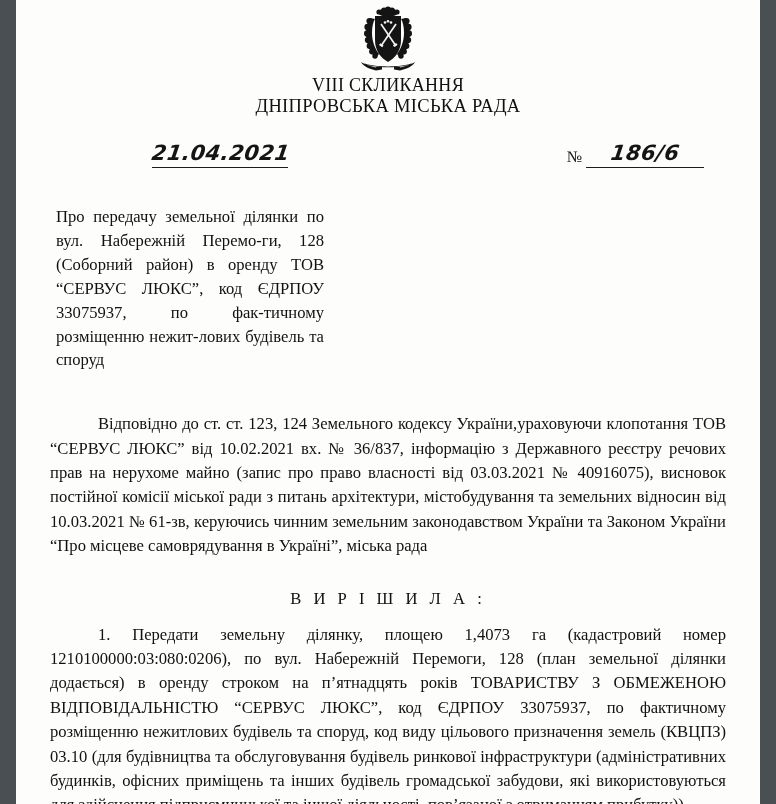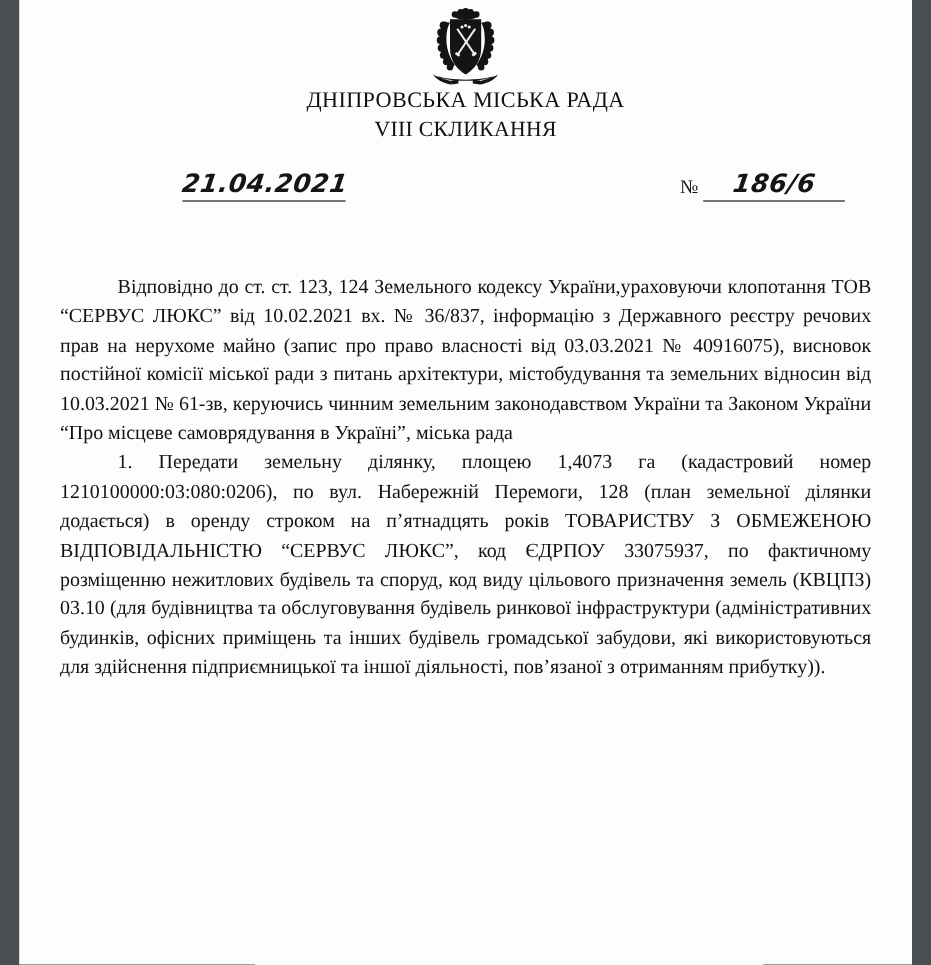--- a/index.html
+++ b/index.html
@@ -202,35 +202,37 @@
           <rect x="38.2" y="38" width="4" height="2.2" transform="rotate(-35 40 39)"></rect>
         </g>
         <g fill="#141414">
           <path d="M6 56 C16 63 50 63 60 56 C58 60 52 63 45 64.5 L45 61.5 C50 60.5 55 58.6 57.5 57 C48 61.5 18 61.5 8.5 57 C11 58.6 16 60.5 21 61.5 L21 64.5 C14 63 8 60 6 56 Z"></path>
           <path d="M21 61 L27 60.4 L27 63.6 L21 64.4 Z"></path>
           <path d="M39 60.4 L45 61 L45 64.4 L39 63.6 Z"></path>
         </g>
       </svg>
     </div>
 
+    <div class="org-line second">VIII СКЛИКАННЯ</div>
     <div class="org-line">ДНІПРОВСЬКА МІСЬКА РАДА</div>
-    <div class="org-line second">VIII СКЛИКАННЯ</div>
 
     <div class="idrow">
       <div class="date-box">
         <span class="hand">21.04.2021</span>
       </div>
       <div class="num-box">
         <span class="num-label">№</span>
         <span class="num-value">
           <span class="hand">186/6</span>
         </span>
       </div>
     </div>
 
+    <div class="subject">Про передачу земельної ділянки по вул. Набережній Перемо-ги, 128 (Соборний район) в оренду ТОВ “СЕРВУС ЛЮКС”, код ЄДРПОУ 33075937, по фак-тичному розміщенню нежит-лових будівель та споруд</div>
 
     <div class="body-text">Відповідно до ст. ст. 123, 124 Земельного кодексу України,ураховуючи клопотання ТОВ “СЕРВУС ЛЮКС” від 10.02.2021 вх. № 36/837, інформацію з Державного реєстру речових прав на нерухоме майно (запис про право власності від 03.03.2021 № 40916075), висновок постійної комісії міської ради з питань архітектури, містобудування та земельних відносин від 10.03.2021 № 61-зв, керуючись чинним земельним законодавством України та Законом України “Про місцеве самоврядування в Україні”, міська рада</div>
 
+    <div class="resolve">В И Р І Ш И Л А :</div>
 
     <div class="item">1. Передати земельну ділянку, площею 1,4073 га (кадастровий номер 1210100000:03:080:0206), по вул. Набережній Перемоги, 128 (план земельної ділянки додається) в оренду строком на п’ятнадцять років ТОВАРИСТВУ З ОБМЕЖЕНОЮ ВІДПОВІДАЛЬНІСТЮ “СЕРВУС ЛЮКС”, код ЄДРПОУ 33075937, по фактичному розміщенню нежитлових будівель та споруд, код виду цільового призначення земель (КВЦПЗ) 03.10 (для будівництва та обслуговування будівель ринкової інфраструктури (адміністративних будинків, офісних приміщень та інших будівель громадської забудови, які використовуються для здійснення підприємницької та іншої діяльності, пов’язаної з отриманням прибутку)).</div>
 
   </div>
 </div>
 
 </body></html>

